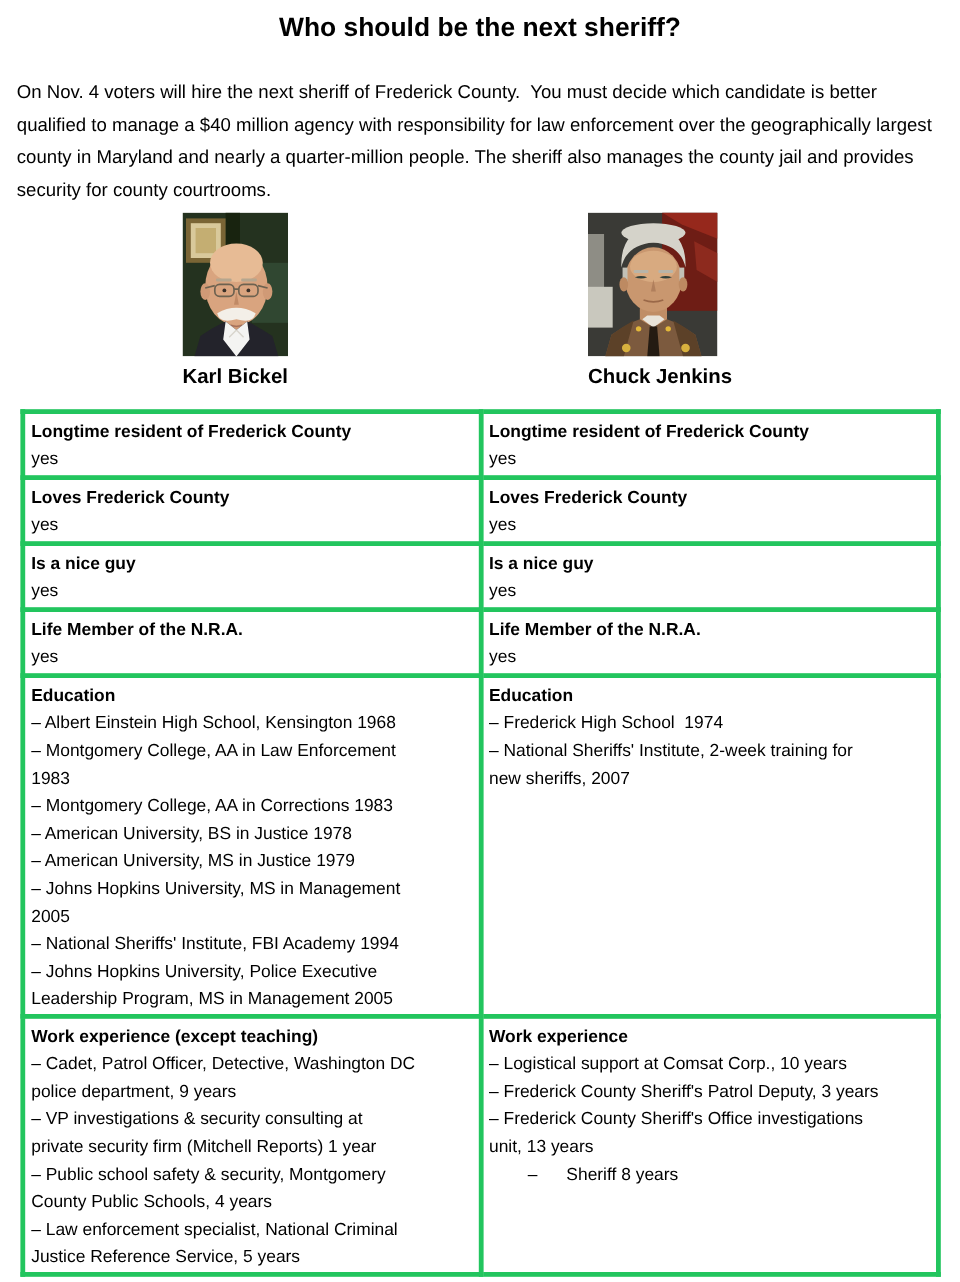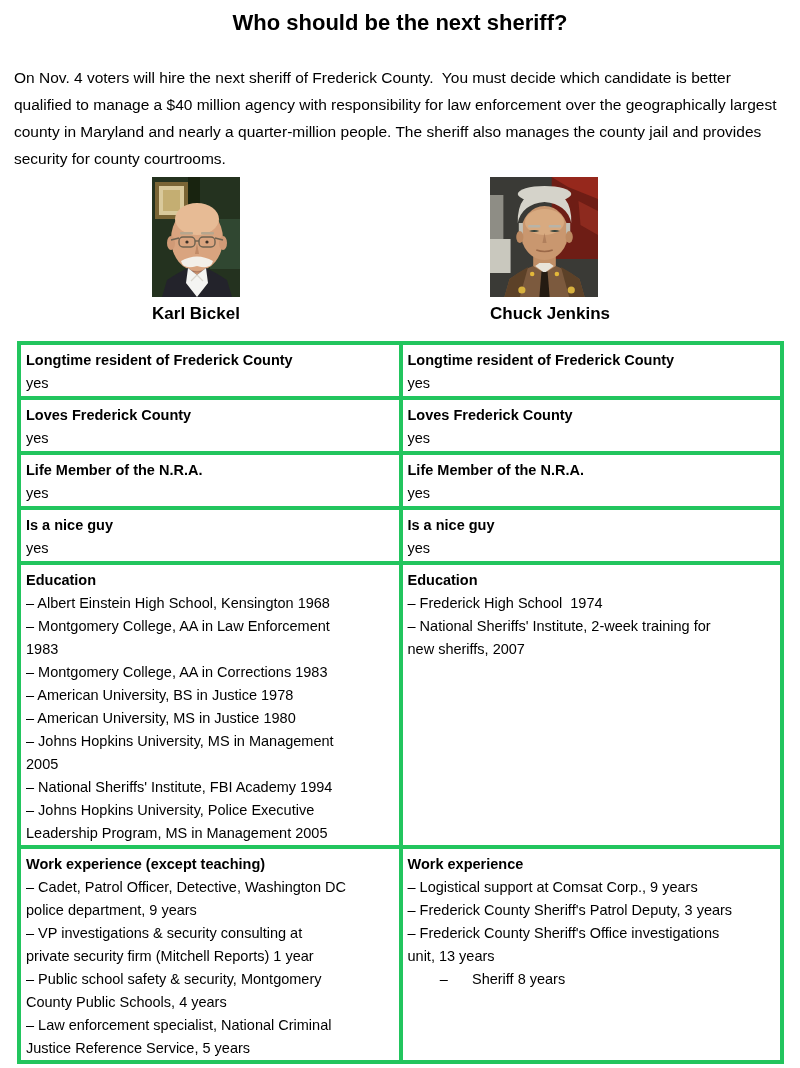--- a/index.html
+++ b/index.html
@@ -178,48 +178,48 @@
           <div class="attr-head">Loves Frederick County</div>
           <div class="attr-val">yes</div>
         </td>
         <td>
           <div class="attr-head">Loves Frederick County</div>
           <div class="attr-val">yes</div>
         </td>
       </tr>
       <tr class="attr-row">
         <td>
+          <div class="attr-head">Is a nice guy</div>
+          <div class="attr-val">yes</div>
+        </td>
+        <td>
+          <div class="attr-head">Is a nice guy</div>
+          <div class="attr-val">yes</div>
+        </td>
+      </tr>
+      <tr class="attr-row">
+        <td>
           <div class="attr-head">Life Member of the N.R.A.</div>
           <div class="attr-val">yes</div>
         </td>
         <td>
           <div class="attr-head">Life Member of the N.R.A.</div>
-          <div class="attr-val">yes</div>
-        </td>
-      </tr>
-      <tr class="attr-row">
-        <td>
-          <div class="attr-head">Is a nice guy</div>
-          <div class="attr-val">yes</div>
-        </td>
-        <td>
-          <div class="attr-head">Is a nice guy</div>
           <div class="attr-val">yes</div>
         </td>
       </tr>
       <tr class="edu-row">
         <td>
           <div class="cell-head">Education</div>
           <div>
               <div class="cell-line">– Albert Einstein High School, Kensington 1968</div>
               <div class="cell-line">– Montgomery College, AA in Law Enforcement
 1983</div>
               <div class="cell-line">– Montgomery College, AA in Corrections 1983</div>
               <div class="cell-line">– American University, BS in Justice 1978</div>
-              <div class="cell-line">– American University, MS in Justice 1980</div>
+              <div class="cell-line">– American University, MS in Justice 1979</div>
               <div class="cell-line">– Johns Hopkins University, MS in Management
 2005</div>
               <div class="cell-line">– National Sheriffs' Institute, FBI Academy 1994</div>
               <div class="cell-line">– Johns Hopkins University, Police Executive
 Leadership Program, MS in Management 2005</div>
             </div>
         </td>
         <td>
           <div class="cell-head">Education</div>
           <div>
@@ -239,21 +239,21 @@
 private security firm (Mitchell Reports) 1 year</div>
               <div class="cell-line">– Public school safety &amp; security, Montgomery
 County Public Schools, 4 years</div>
               <div class="cell-line">– Law enforcement specialist, National Criminal
 Justice Reference Service, 5 years</div>
             </div>
         </td>
         <td>
           <div class="cell-head">Work experience</div>
           <div>
-              <div class="cell-line">– Logistical support at Comsat Corp., 9 years</div>
+              <div class="cell-line">– Logistical support at Comsat Corp., 10 years</div>
               <div class="cell-line">– Frederick County Sheriff's Patrol Deputy, 3 years</div>
               <div class="cell-line">– Frederick County Sheriff's Office investigations
 unit, 13 years</div>
               <div class="cell-line">        –      Sheriff 8 years</div>
             </div>
         </td>
       </tr>
     </tbody>
   </table>
 

